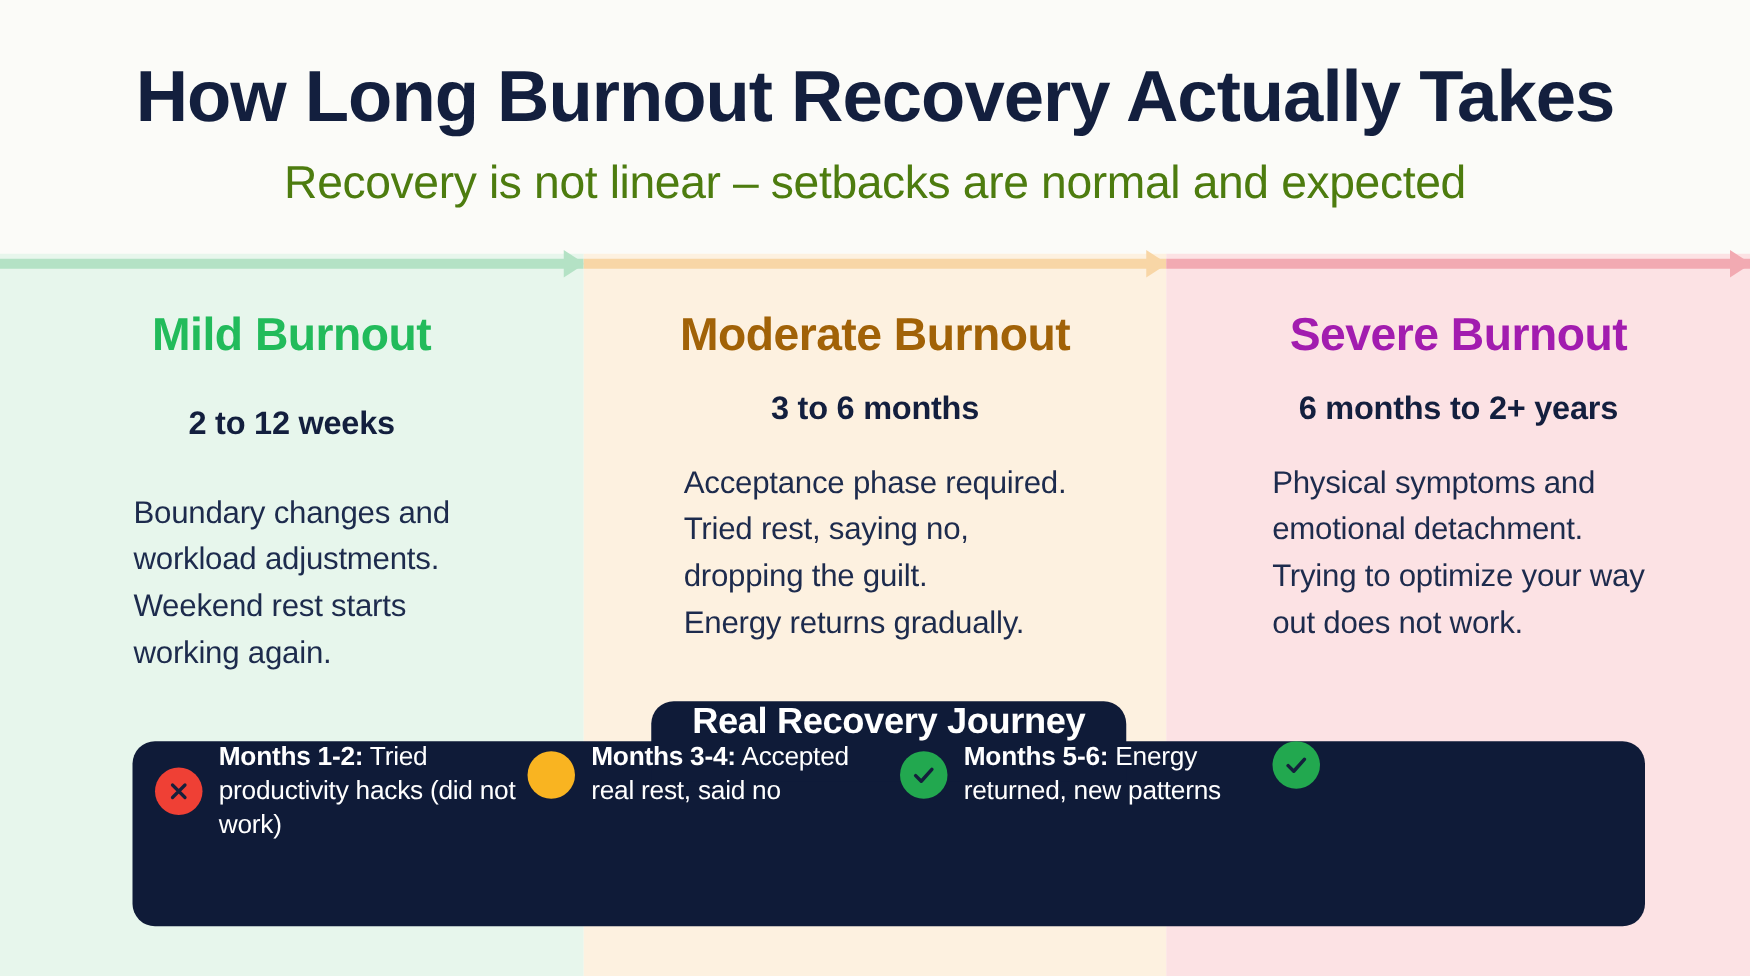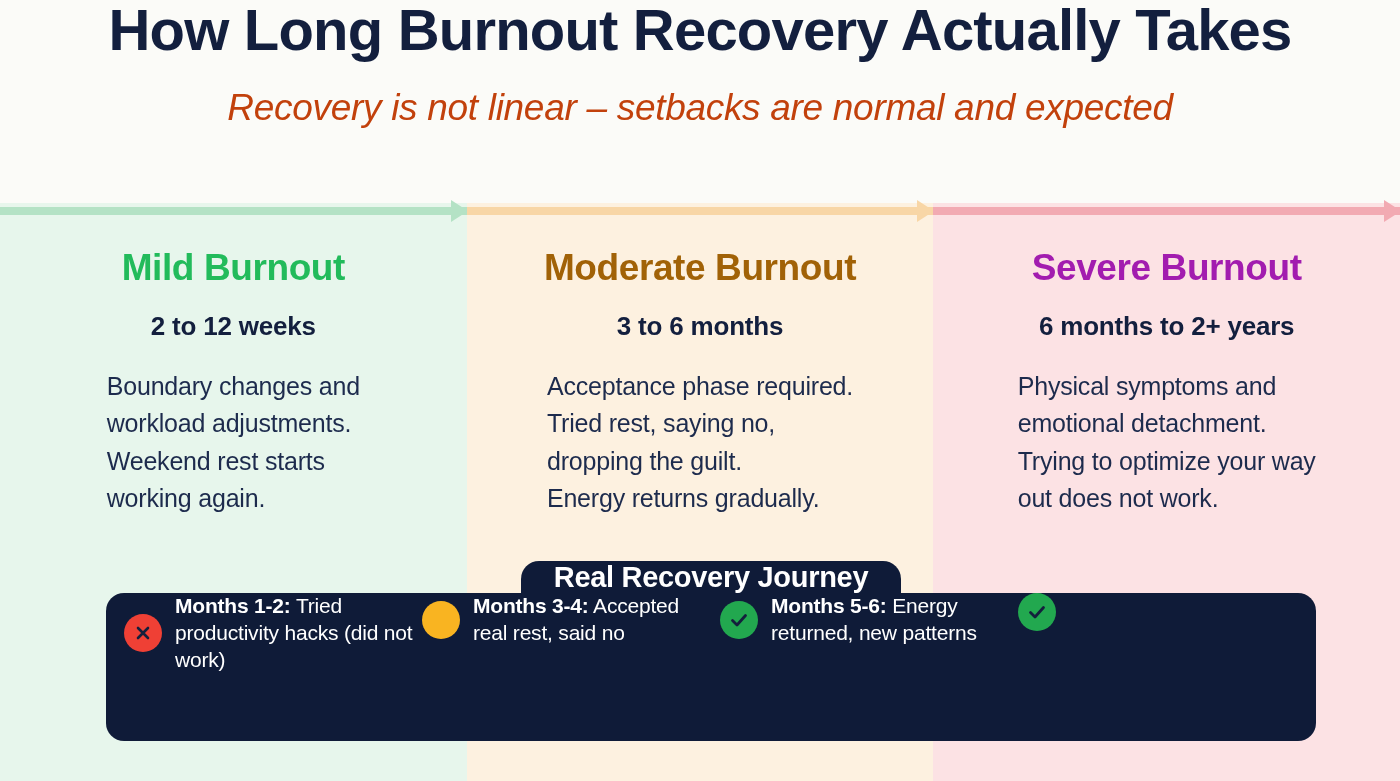--- a/index.html
+++ b/index.html
@@ -10,42 +10,42 @@
     overflow:hidden;
     position:relative;
   }
 
   
   #header {
     position:absolute; left:0; top:0; width:1400px; height:203px;
     background:#fbfbf8;
     display:flex; flex-direction:column;
     align-items:center; justify-content:flex-start;
-    gap:10px;
+    padding-top:48px;
   }
   #page-title {
     font-size:58px; font-weight:bold; color:#131f3e;
     letter-spacing:-0.8px; line-height:1.05; white-space:nowrap;
   }
   #page-subtitle {
-    font-size:37px; font-weight:400; color:#c2410c;
-    margin-top:16px; letter-spacing:-0.3px; white-space:nowrap;font-style:italic;
+    font-size:37px; font-weight:400; color:#4d7c0f;
+    margin-top:16px; letter-spacing:-0.3px; white-space:nowrap;
   }
 
   
   #stage {
     position:absolute; left:0; top:203px; width:1400px; height:578px;
     display:flex;
   }
   .column {
     position:relative; flex:1 1 0; height:578px;
     padding-top:45px;
     display:flex; flex-direction:column; align-items:center;
   }
-  .col-mild     { background:#e7f6ec; }
+  .col-mild     { background:#e7f6ec;gap:12px; }
   .col-moderate { background:#fdf1e0; }
   .col-severe   { background:#fce2e4; }
 
   .stage-title {
     font-size:37px; font-weight:bold; letter-spacing:-0.4px;
     line-height:1.1; white-space:nowrap;
   }
   .stage-duration {
     font-size:26px; font-weight:bold; color:#131f3e;
     margin-top:22px; letter-spacing:-0.2px; white-space:nowrap;text-align:right;

